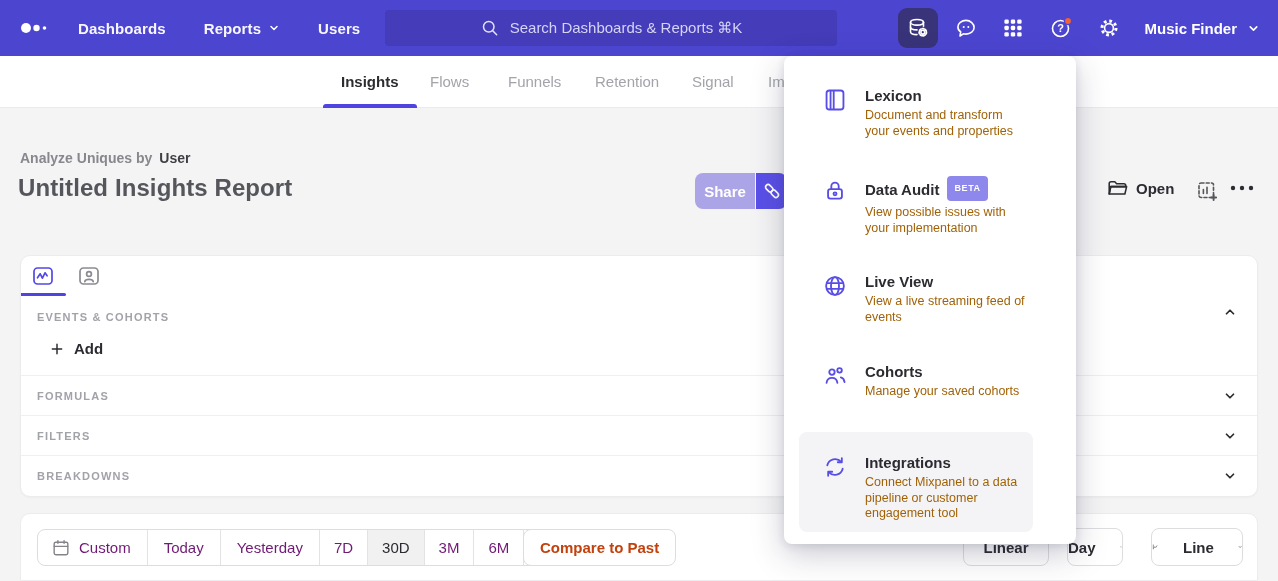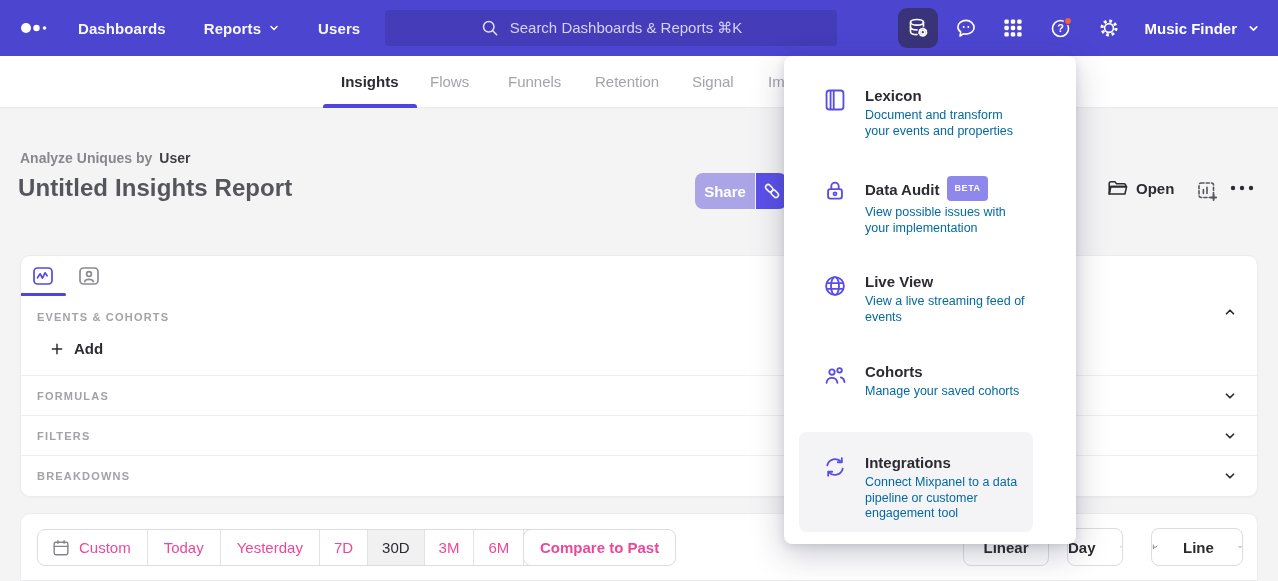--- a/index.html
+++ b/index.html
@@ -47,34 +47,34 @@
   .events-head { position:absolute; left:16px; top:51px; }
   .sec-chevron { position:absolute; right:20px; color:#2b2b31; cursor:pointer; width:14px; height:14px; }
   .addbtn { position:absolute; left:28px; top:84px; display:flex; align-items:center; gap:9px; font-size:15px; font-weight:700; color:#2b2b31; cursor:pointer; }
   .secrow { position:absolute; left:0; width:100%; height:40px; border-top:1px solid #efeff1; cursor:pointer; }
   .secrow .sec-label { position:absolute; left:16px; top:14px; }
   .secrow .sec-chevron { top:13px; }
 
   
   .tpanel { position:absolute; left:20px; top:513px; width:1238px; height:68px; background:#fff; border:1px solid #ececee; border-radius:10px 10px 0 0; }
   .segctl { position:absolute; left:16px; top:15px; height:37px; display:flex; border:1px solid #dddde0; border-radius:8px; overflow:hidden; background:#fff; }
-  .seg { display:flex; align-items:center; gap:8px; padding:0 16px; font-size:15px; color:#ec4899; border-left:1px solid #e3e3e6; cursor:pointer; white-space:nowrap; }
+  .seg { display:flex; align-items:center; gap:8px; padding:0 16px; font-size:15px; color:#701a75; border-left:1px solid #e3e3e6; cursor:pointer; white-space:nowrap; }
   .seg:first-child { border-left:none; padding-left:13px; }
   .seg.short { padding:0 14px; }
   .seg.active { background:#f1f1f2; color:#2b2b31; font-weight:400; }
-  .comparebtn { position:absolute; left:502px; top:15px; height:37px; display:flex; align-items:center; padding:0 16px; border:1px solid #dddde0; border-radius:8px; background:#fff; font-size:15px; font-weight:700; color:#ec4899; cursor:pointer; }
+  .comparebtn { position:absolute; left:502px; top:15px; height:37px; display:flex; align-items:center; padding:0 16px; border:1px solid #dddde0; border-radius:8px; background:#fff; font-size:15px; font-weight:700; color:#c2410c; cursor:pointer; }
   .ctrlbtn { position:absolute; top:14px; height:38px; display:flex; align-items:center; justify-content:center; gap:24px; border:1px solid #dddde0; border-radius:8px; background:#fff; font-size:15px; font-weight:700; color:#2b2b31; cursor:pointer; }
   .ctrlbtn .chev { color:#2b2b31; }
 
   
   .toolsmenu { position:absolute; left:784px; top:56px; width:292px; height:488px; background:#fff; border-radius:8px; box-shadow:0 10px 32px rgba(45,45,80,.25), 0 2px 8px rgba(45,45,80,.12); z-index:40; }
   .mi { position:absolute; left:15px; width:234px; display:flex; gap:17px; padding-left:23px; align-items:flex-start; cursor:pointer; }
   .mi .ic { flex:0 0 26px; height:26px; color:#584de6; margin-top:1px; }
   .mi .title { font-size:15px; font-weight:700; color:#2b2b31; line-height:19px; display:flex; align-items:center; gap:8px; }
-  .mi .desc { font-size:12.5px; color:#0369a1; line-height:15.5px; margin-top:3px; }
+  .mi .desc { font-size:12.5px; color:#a16207; line-height:15.5px; margin-top:3px; }
   .mi-1 { top:30px; } .mi-1 .desc { max-width:150px; }
   .mi-2 { top:121px; } .mi-2 .desc { max-width:180px; }
   .mi-3 { top:216px; } .mi-3 .desc { max-width:172px; }
   .mi-4 { top:306px; }
   .mi-5 { top:376px; left:15px; width:234px; background:#f4f4f6; border-radius:8px; height:100px; padding-top:21px; }
   .mi-5 .desc { max-width:162px; }
   .badge { background:#8f88ec; color:#fff; font-size:9px; font-weight:700; letter-spacing:.6px; padding:3px 7px; border-radius:4px; transform:translateY(-1px); }
 
   svg { display:block; }
 </style>

